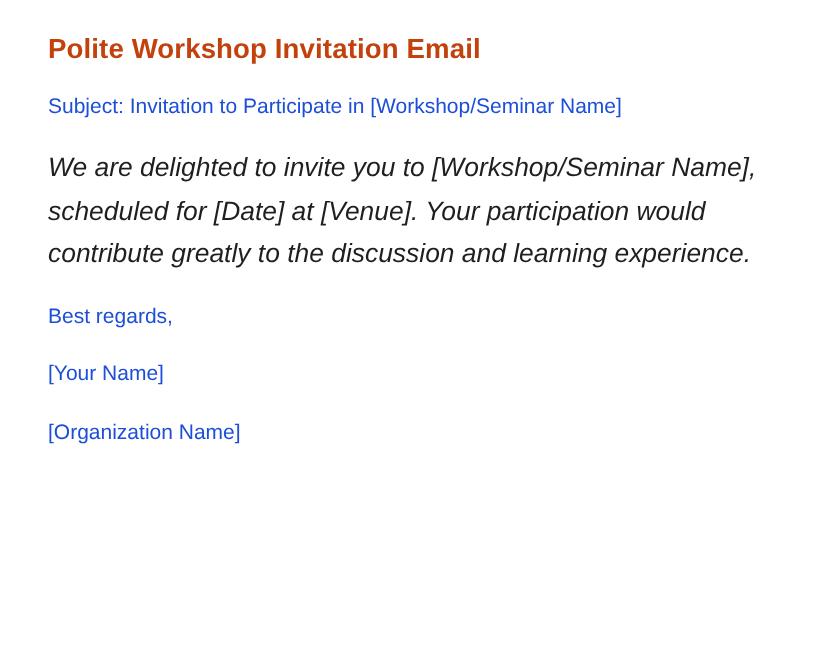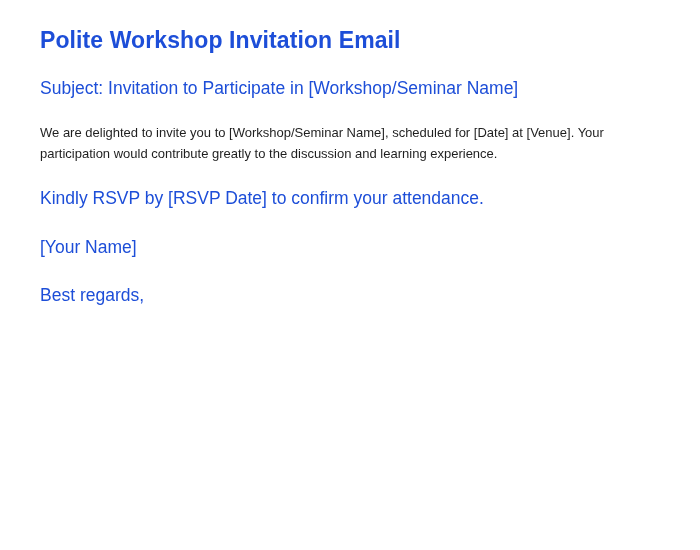--- a/index.html
+++ b/index.html
@@ -19,49 +19,50 @@
     width: 700px;
     height: 550px;
     padding: 26px 62px 0 40px;
     background: #ffffff;
   }
   .doc-title {
     font-size: 23px;
     font-weight: bold;
     line-height: 1.3;
     letter-spacing: 0.1px;
-    color: #1d4ed8;
+    color: #c2410c;
     margin: 0 0 18px 0;
   }
   .para {
     font-size: 17.5px;
     line-height: 1.62;
     color: #1d4ed8;
     margin: 0 0 20px 0;
     font-weight: 400;
   }
   .para-block {
-    font-size: 13px;
+    font-size: 22px;
     line-height: 1.62;
     color: #1f1f1f;
     margin: 0 0 20px 0;
+    font-style: italic;
   }
 </style>
 </head>
 <body>
 
 <div class="page">
 
   <h1 class="doc-title">Polite Workshop Invitation Email</h1>
 
   <p class="para">Subject: Invitation to Participate in [Workshop/Seminar Name]</p>
 
 
   <p class="para-block">We are delighted to invite you to [Workshop/Seminar Name], scheduled for [Date] at [Venue]. Your participation would contribute greatly to the discussion and learning experience.</p>
 
-  <p class="para">Kindly RSVP by [RSVP Date] to confirm your attendance.</p>
+
+  <p class="para">Best regards,</p>
 
   <p class="para">[Your Name]</p>
 
-  <p class="para">Best regards,</p>
-
+  <p class="para">[Organization Name]</p>
 
 </div>
 
 </body></html>

